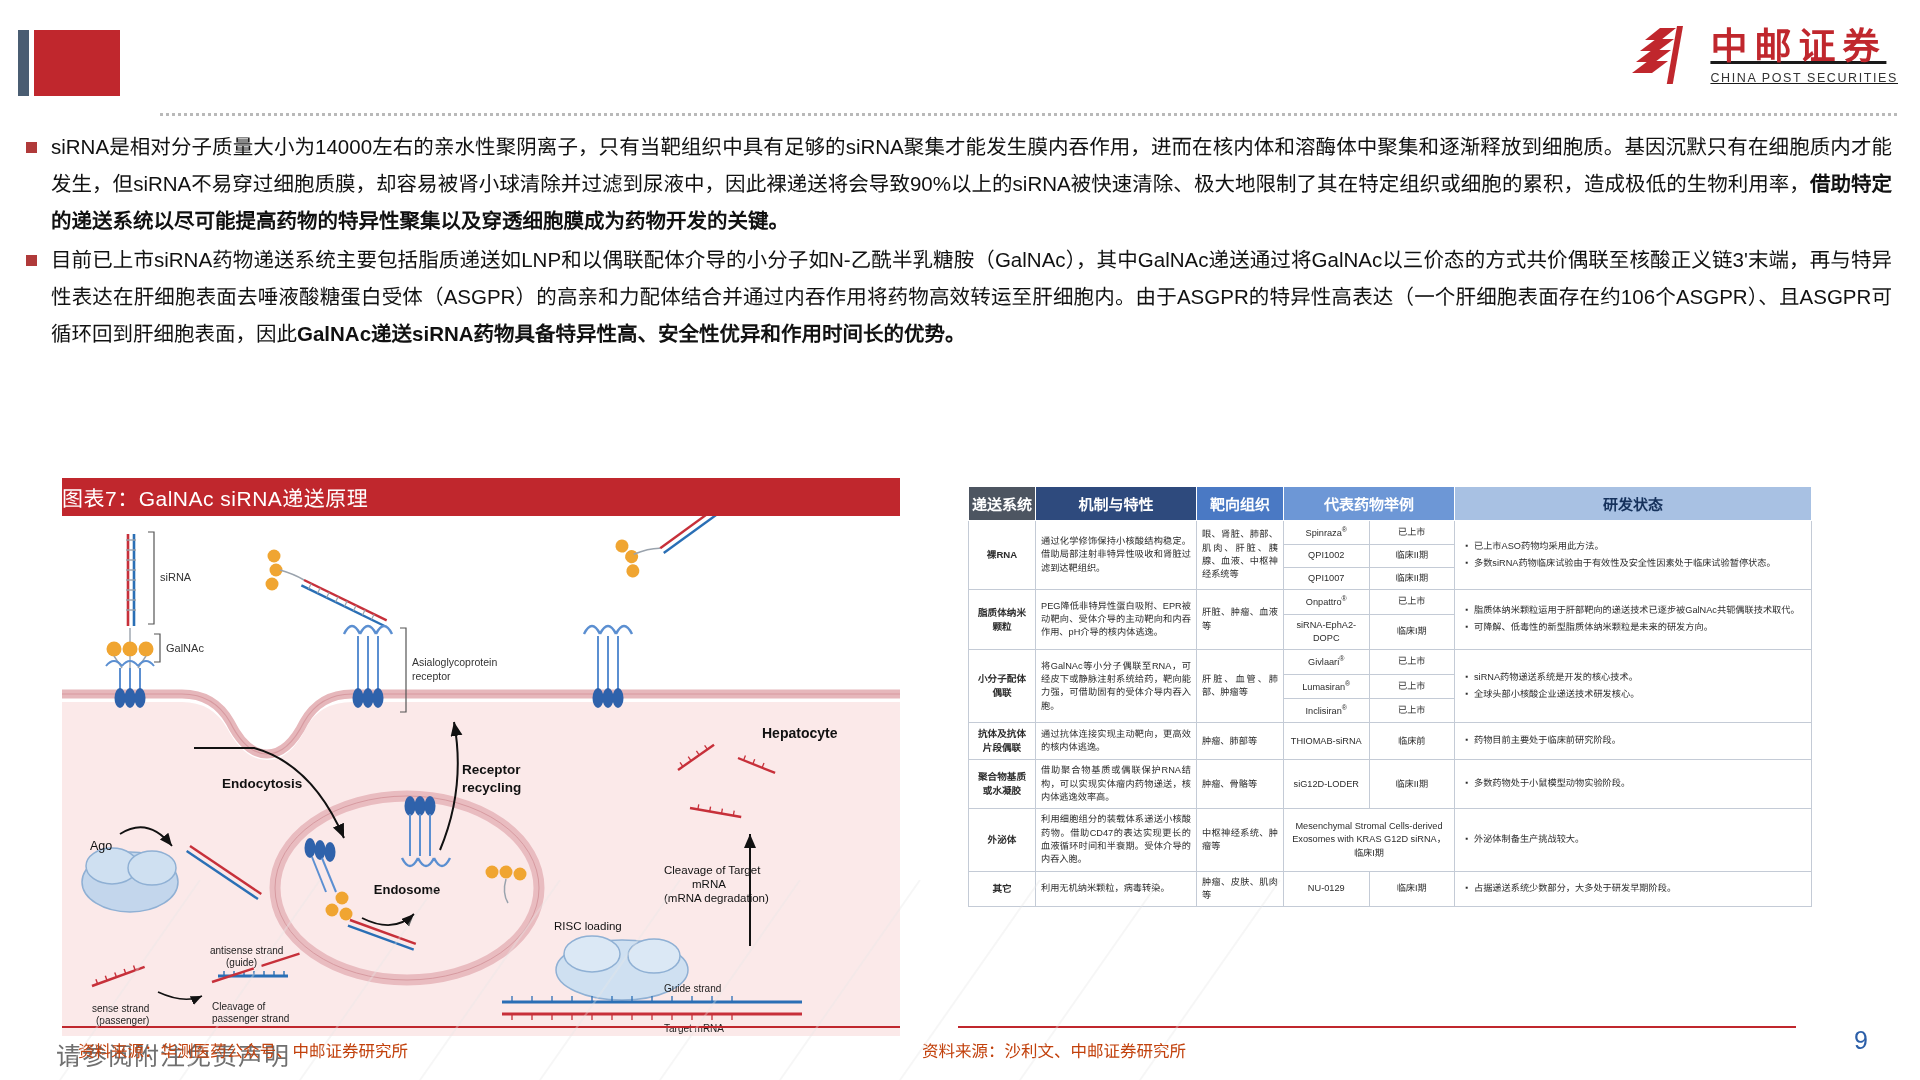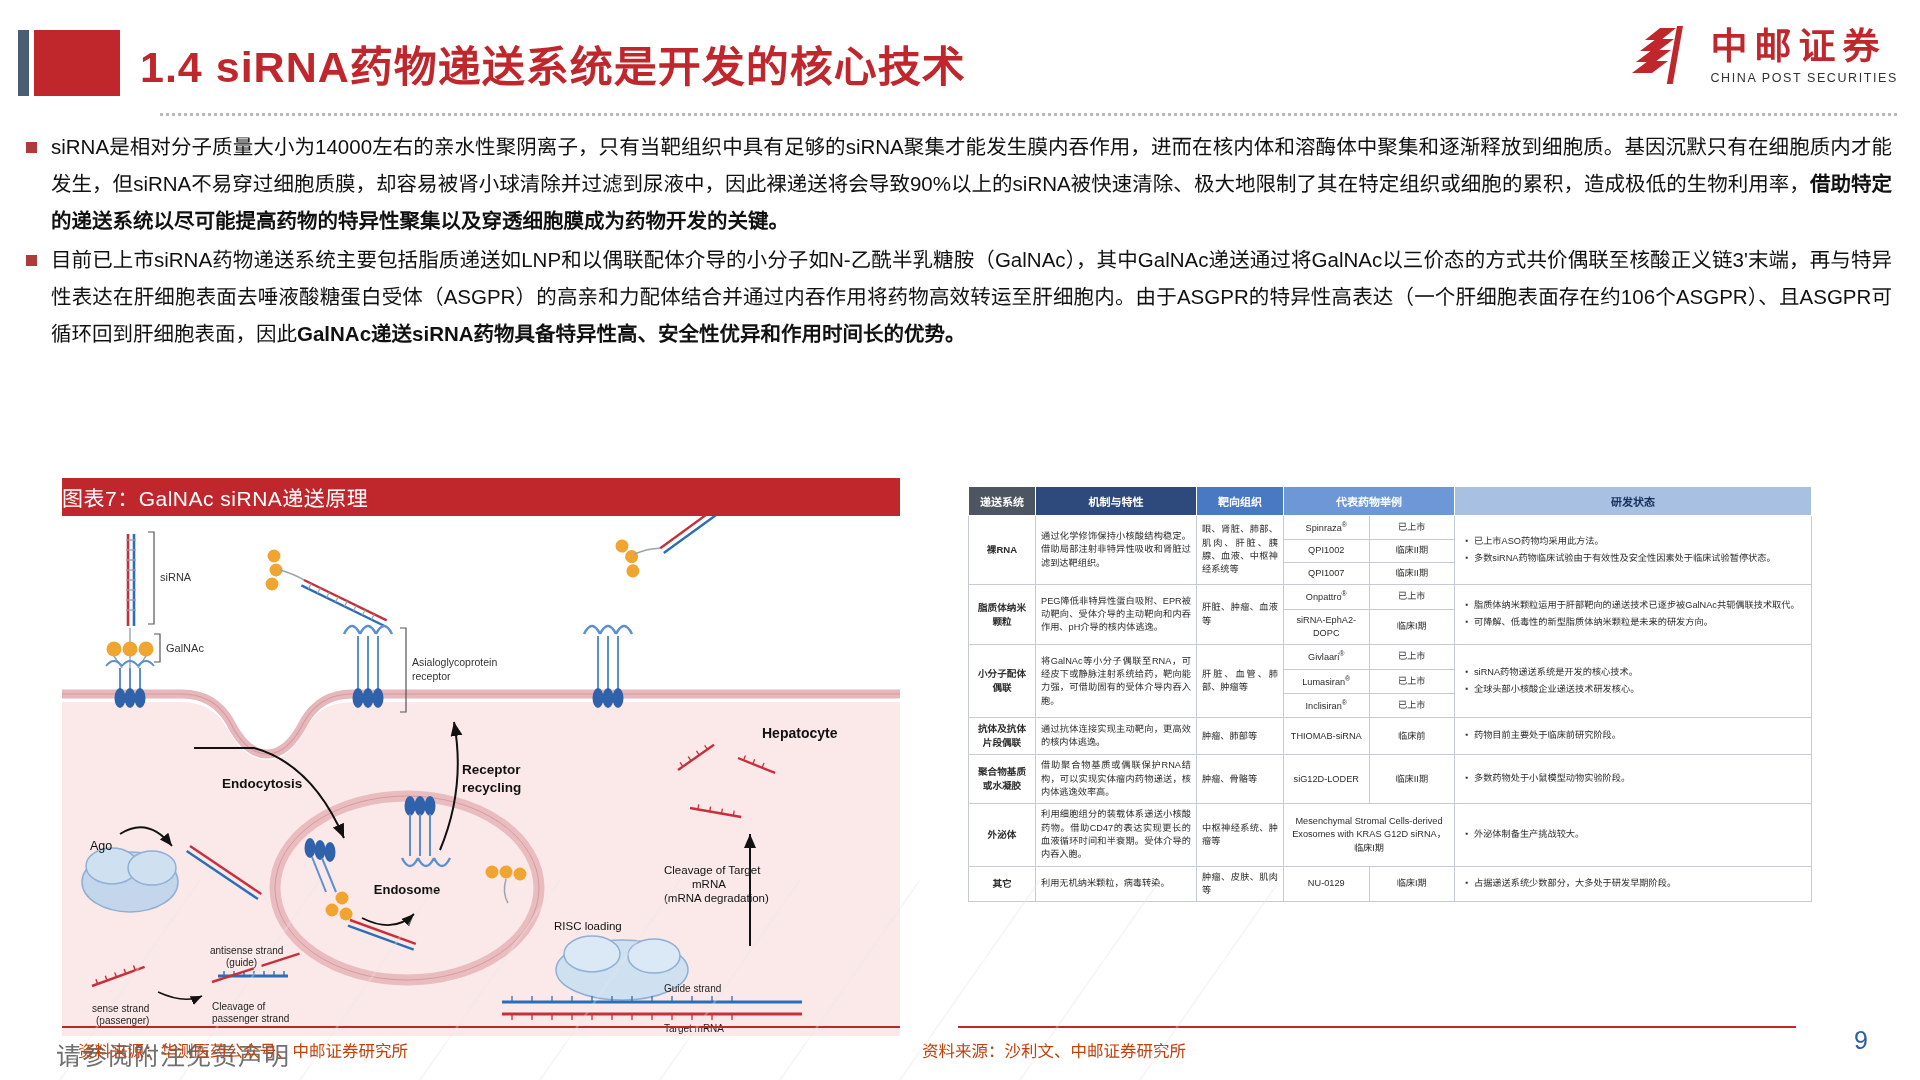--- a/index.html
+++ b/index.html
@@ -9,21 +9,21 @@
     font-family:"Liberation Sans","DejaVu Sans",sans-serif;
     color:#1a1a1a;
   }
   
   .header{position:absolute;left:0;top:0;width:1920px;height:120px;}
   .hdr-bar-blue{position:absolute;left:18px;top:30px;width:11px;height:66px;background:#4a5d72;}
   .hdr-bar-red{position:absolute;left:34px;top:30px;width:86px;height:66px;background:#c0272d;}
   .hdr-title{position:absolute;left:140px;top:32px;font-size:43px;font-weight:bold;color:#c0272d;letter-spacing:1px;white-space:nowrap;}
   .hdr-logo{position:absolute;right:22px;top:26px;display:flex;align-items:center;gap:14px;}
   .logo-mark{width:66px;height:60px;}
-  .logo-text{display:flex;flex-direction:column;align-items:flex-start;line-height:1;}
+  .logo-text{display:flex;flex-direction:column;align-items:flex-start;line-height:1;text-decoration:underline;}
   .logo-cn{font-size:37px;font-weight:bold;color:#c0272d;letter-spacing:7px;}
   .logo-en{font-size:12.5px;color:#333;letter-spacing:1.6px;margin-top:7px;}
   .hdr-dotline{position:absolute;left:160px;top:113px;width:1740px;height:3px;
     background-image:repeating-linear-gradient(to right,#b9b9b9 0 3px,transparent 3px 6px);}
 
   
   .content{position:absolute;left:0;top:128px;width:1920px;}
   .bullet-row{display:flex;align-items:flex-start;padding:0 28px 0 26px;margin-bottom:2px;}
   .bullet-sq{width:11px;height:11px;background:#b03a3a;margin:14px 14px 0 0;flex:0 0 auto;}
   .para{font-size:20.5px;line-height:37px;text-align:justify;text-justify:inter-ideograph;color:#111;flex:1;}
@@ -36,21 +36,21 @@
   .panel-left{left:62px;top:478px;width:838px;}
   .panel-right{left:958px;top:478px;width:838px;}
 
   
   .figure-box{width:838px;height:520px;position:relative;background:#fff;}
   .figure-box svg{position:absolute;left:0;top:0;}
 
   
   table.cmp{border-collapse:collapse;width:818px;margin-top:8px;margin-left:10px;
             table-layout:fixed;font-size:9.2px;color:#2c2c2c;}
-  table.cmp th{color:#fff;font-weight:bold;padding:6px 2px;text-align:center;font-size:11px;border:1px solid #fff;}
+  table.cmp th{color:#fff;font-weight:bold;padding:6px 2px;text-align:center;font-size:15px;border:1px solid #fff;}
   table.cmp td{border:1px solid #c4cbd6;padding:4px 5px;vertical-align:middle;line-height:1.45;}
   th.h1{background:#4d5561;width:62px;}
   th.h2{background:#2e4a7d;width:156px;}
   th.h3{background:#4a79c4;width:82px;}
   th.h4{background:#6d97d6;width:166px;margin-left:32px;}
   th.h5{background:#a8c1e3;color:#16325c !important;width:352px;}
   td.sys{text-align:center;font-weight:bold;font-size:9.6px;}
   td.mech{text-align:justify;}
   td.tis{text-align:justify;}
   td.drug{text-align:center;width:90px;}
@@ -74,21 +74,20 @@
   .watermark{position:absolute;left:56px;top:1036px;font-size:25px;color:#404040;opacity:.75;
              letter-spacing:1px;pointer-events:none;}
   .wm-lines{position:absolute;left:0;top:880px;width:1920px;height:200px;opacity:.35;pointer-events:none;}
 </style>
 </head>
 <body>
 
 <div class="header">
   <div class="hdr-bar-blue"></div>
   <div class="hdr-bar-red"></div>
-  <div class="hdr-title">1.4 siRNA药物递送系统是开发的核心技术</div>
   <div class="hdr-logo">
     <svg class="logo-mark" viewBox="0 0 66 60">
       <g fill="#c0272d">
         <path d="M30 2 L46 2 L31 14 L15 14 Z"></path>
         <path d="M26 13 L44 13 L28 25 L10 25 Z"></path>
         <path d="M22 24 L41 24 L25 36 L6 36 Z"></path>
         <path d="M18 35 L38 35 L22 47 L2 47 Z"></path>
         <path d="M14 46 L35 46 L19 58 L0 58 Z" opacity="0"></path>
         <rect x="47" y="0" width="6" height="58" transform="skewX(-10)"></rect>
       </g>

